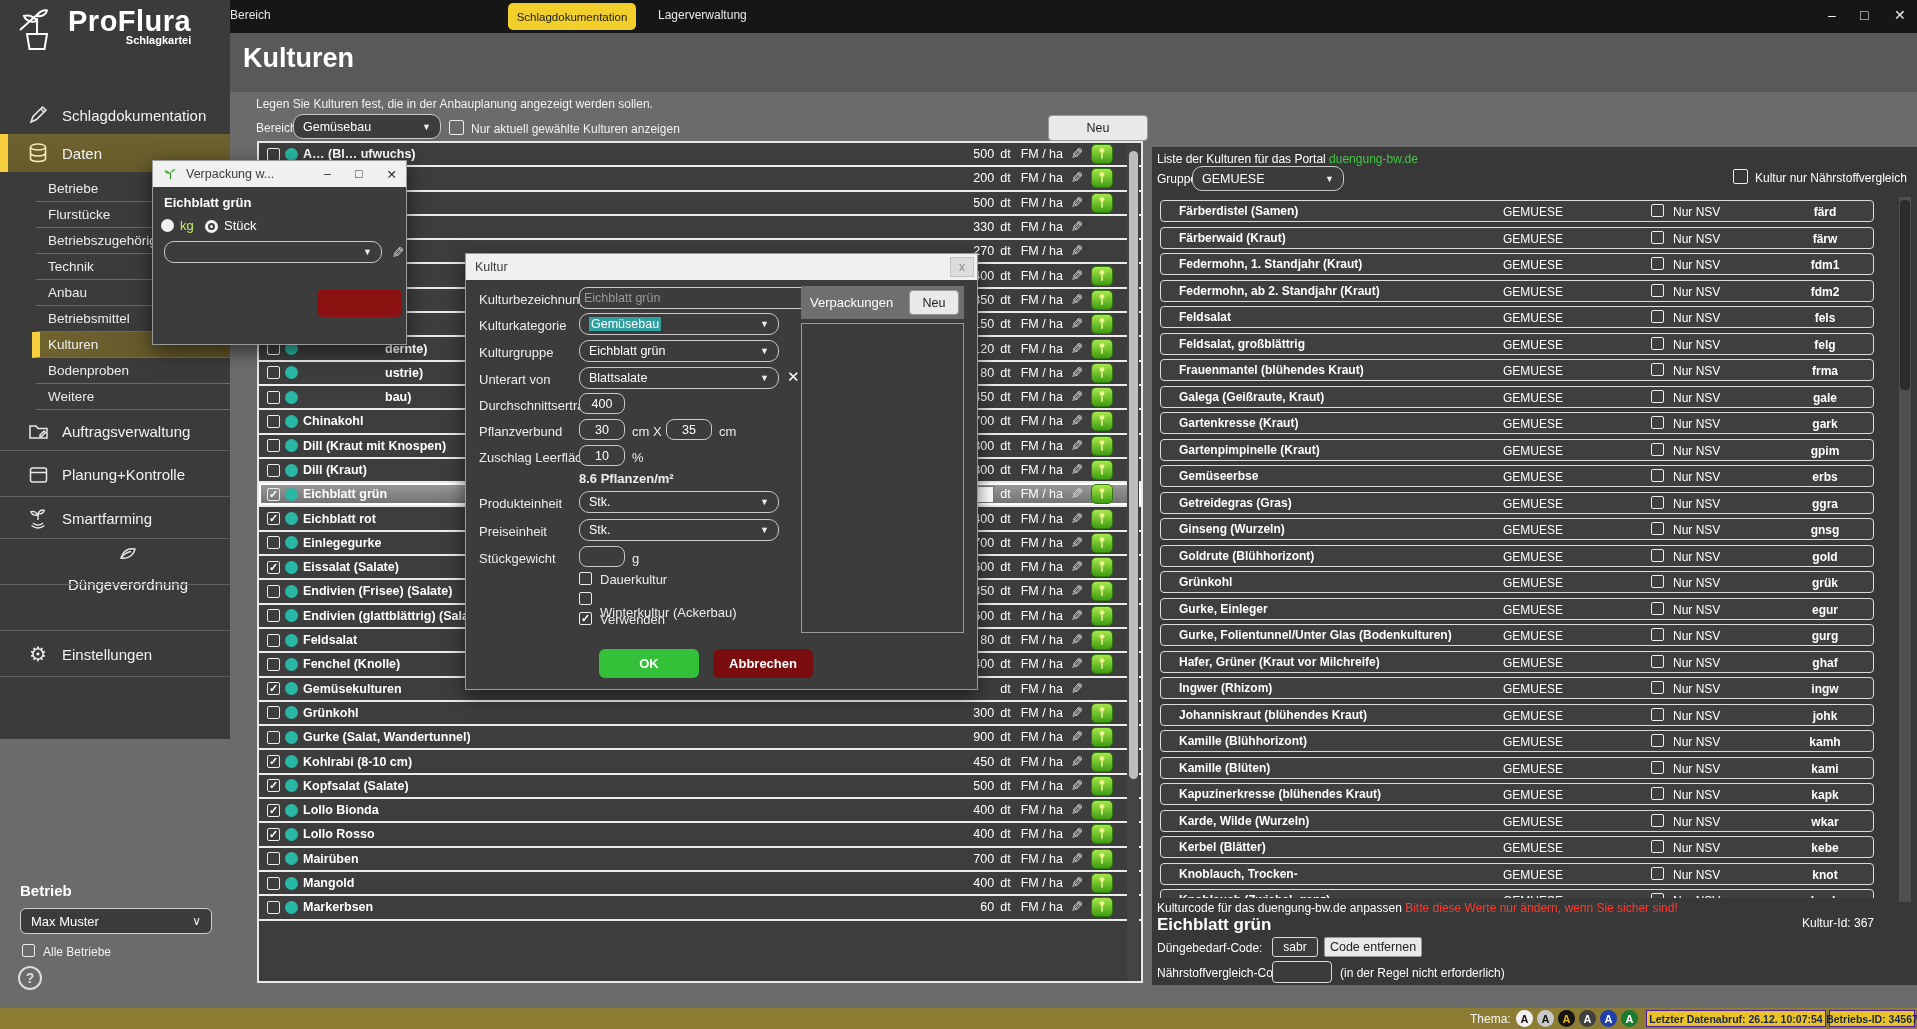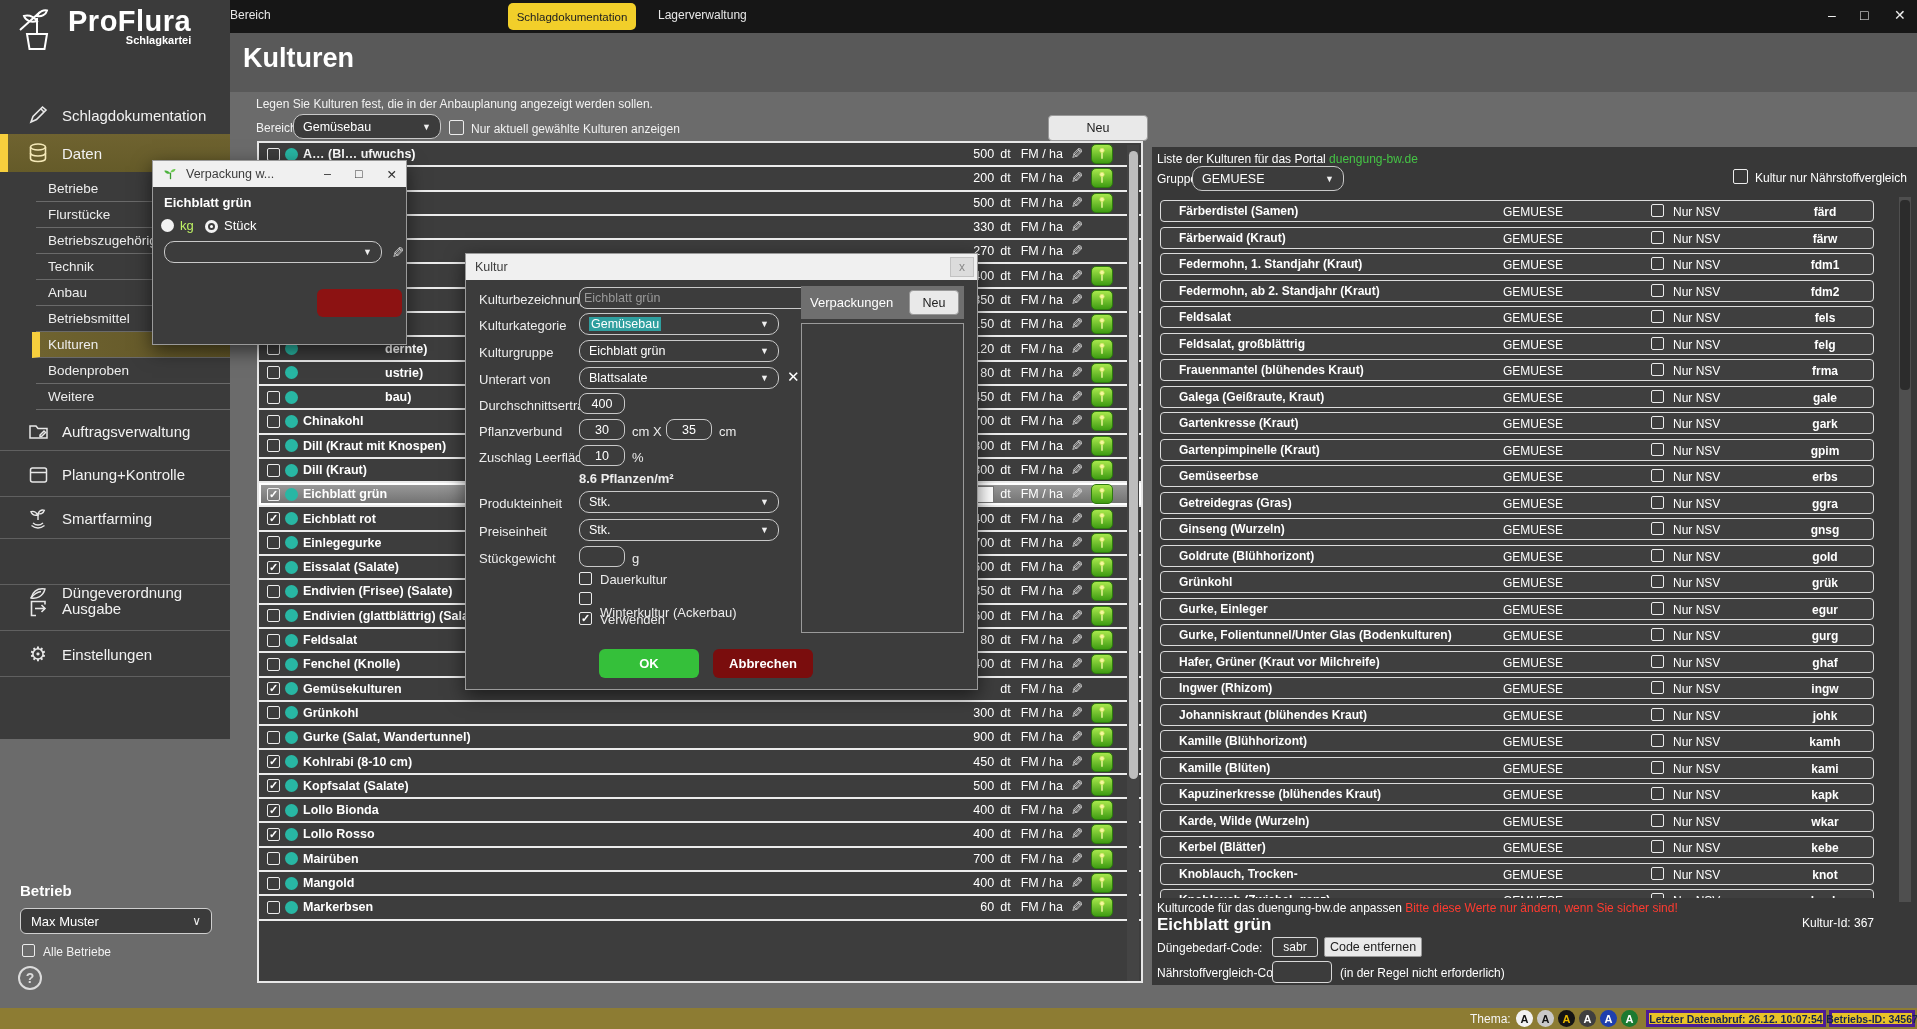--- a/index.html
+++ b/index.html
@@ -101,21 +101,21 @@
   .rname{position:absolute;left:18px;top:3px;color:#fff;font-size:12px;font-weight:bold;white-space:nowrap;}
   .rgroup{position:absolute;left:342px;top:4px;color:#fff;font-size:12px;}
   .rcbpos{position:absolute;left:490px;top:3px;}
   .rnsv{position:absolute;left:512px;top:4px;color:#fff;font-size:12px;}
   .rcode{position:absolute;left:612px;top:4px;width:104px;color:#fff;font-size:12px;font-weight:bold;text-align:center;}
 
   
   .statusbar{left:0;top:1008px;width:1917px;height:21px;background:#8d7c33;z-index:90;}
   .tcircle{position:absolute;top:2px;width:17px;height:17px;border-radius:50%;font-size:11px;font-weight:bold;
            display:flex;align-items:center;justify-content:center;}
-  .ybox{position:absolute;top:2px;height:17px;background:#e9c327;border:3px solid #4c1d95;color:#16254d;
+  .ybox{position:absolute;top:2px;height:17px;background:#e9c327;border:1px solid #4c1d95;color:#16254d;
         font-size:10.5px;font-weight:bold;display:flex;align-items:center;justify-content:center;white-space:nowrap;}
 </style>
 </head>
 <body>
 
 <div class="screen">
 
   <div class="abs topbar">
     <span class="tab" style="left:0;">Bereich</span>
     <div class="tab-active">
@@ -774,42 +774,31 @@
             <path d="M11 8C9 5 6 4 4 4.7 5 7.5 8 8.7 11 8z"></path>
           <path d="M11 6.5c1.5-2.8 4.3-3.8 6.3-3.2-.8 2.8-3.5 4.2-6.3 3.2z"></path>
           <path d="M6 16c3 2.5 7 2.5 10 0"></path>
             <path d="M4.5 18.5c4 3 9 3 13 0"></path>
         </svg>
       </span>
       <span>Smartfarming</span>
     </div>
     <div class="sep" style="top:538px;"></div>
 
-    <div class="mainitem" style="top:570px;height:44px;">
+    <div class="mainitem" style="top:540px;height:44px;flex-direction:column;">
       <span class="icon">
         <svg width="22" height="22" viewBox="0 0 22 22" fill="none" stroke="#e8e8e8" stroke-width="1.4">
           <path d="M4 17c5 1 12-1 14-9-7-1-12 2-14 9z"></path>
             <path d="M4 17c3-4 7-6 10-6.5"></path>
         </svg>
       </span>
       <span>Düngeverordnung</span>
     </div>
     <div class="sep" style="top:584px;"></div>
 
-    <div class="mainitem" style="top:586px;height:44px;">
-      <span class="icon">
-        <svg width="21" height="21" viewBox="0 0 21 21" fill="none" stroke="#e8e8e8" stroke-width="1.6">
-          <path d="M8 3.5H3.5v14H8"></path>
-            <path d="M7 10.5h10"></path>
-            <path d="M13.5 7l3.5 3.5-3.5 3.5"></path>
-          <path d="M8 3.5h9v3"></path>
-        </svg>
-      </span>
-      <span>Ausgabe</span>
-    </div>
     <div class="sep" style="top:630px;"></div>
 
     <div class="mainitem" style="top:632px;height:44px;">
       <span class="icon" style="color:#e8e8e8;font-size:20px;">⚙</span>
       <span>Einstellungen</span>
     </div>
     <div class="sep" style="top:676px;"></div>
 
     <div class="abs" style="left:20px;top:882px;color:#fff;font-size:15px;font-weight:bold;">Betrieb</div>
     <div class="abs betriebdd">

